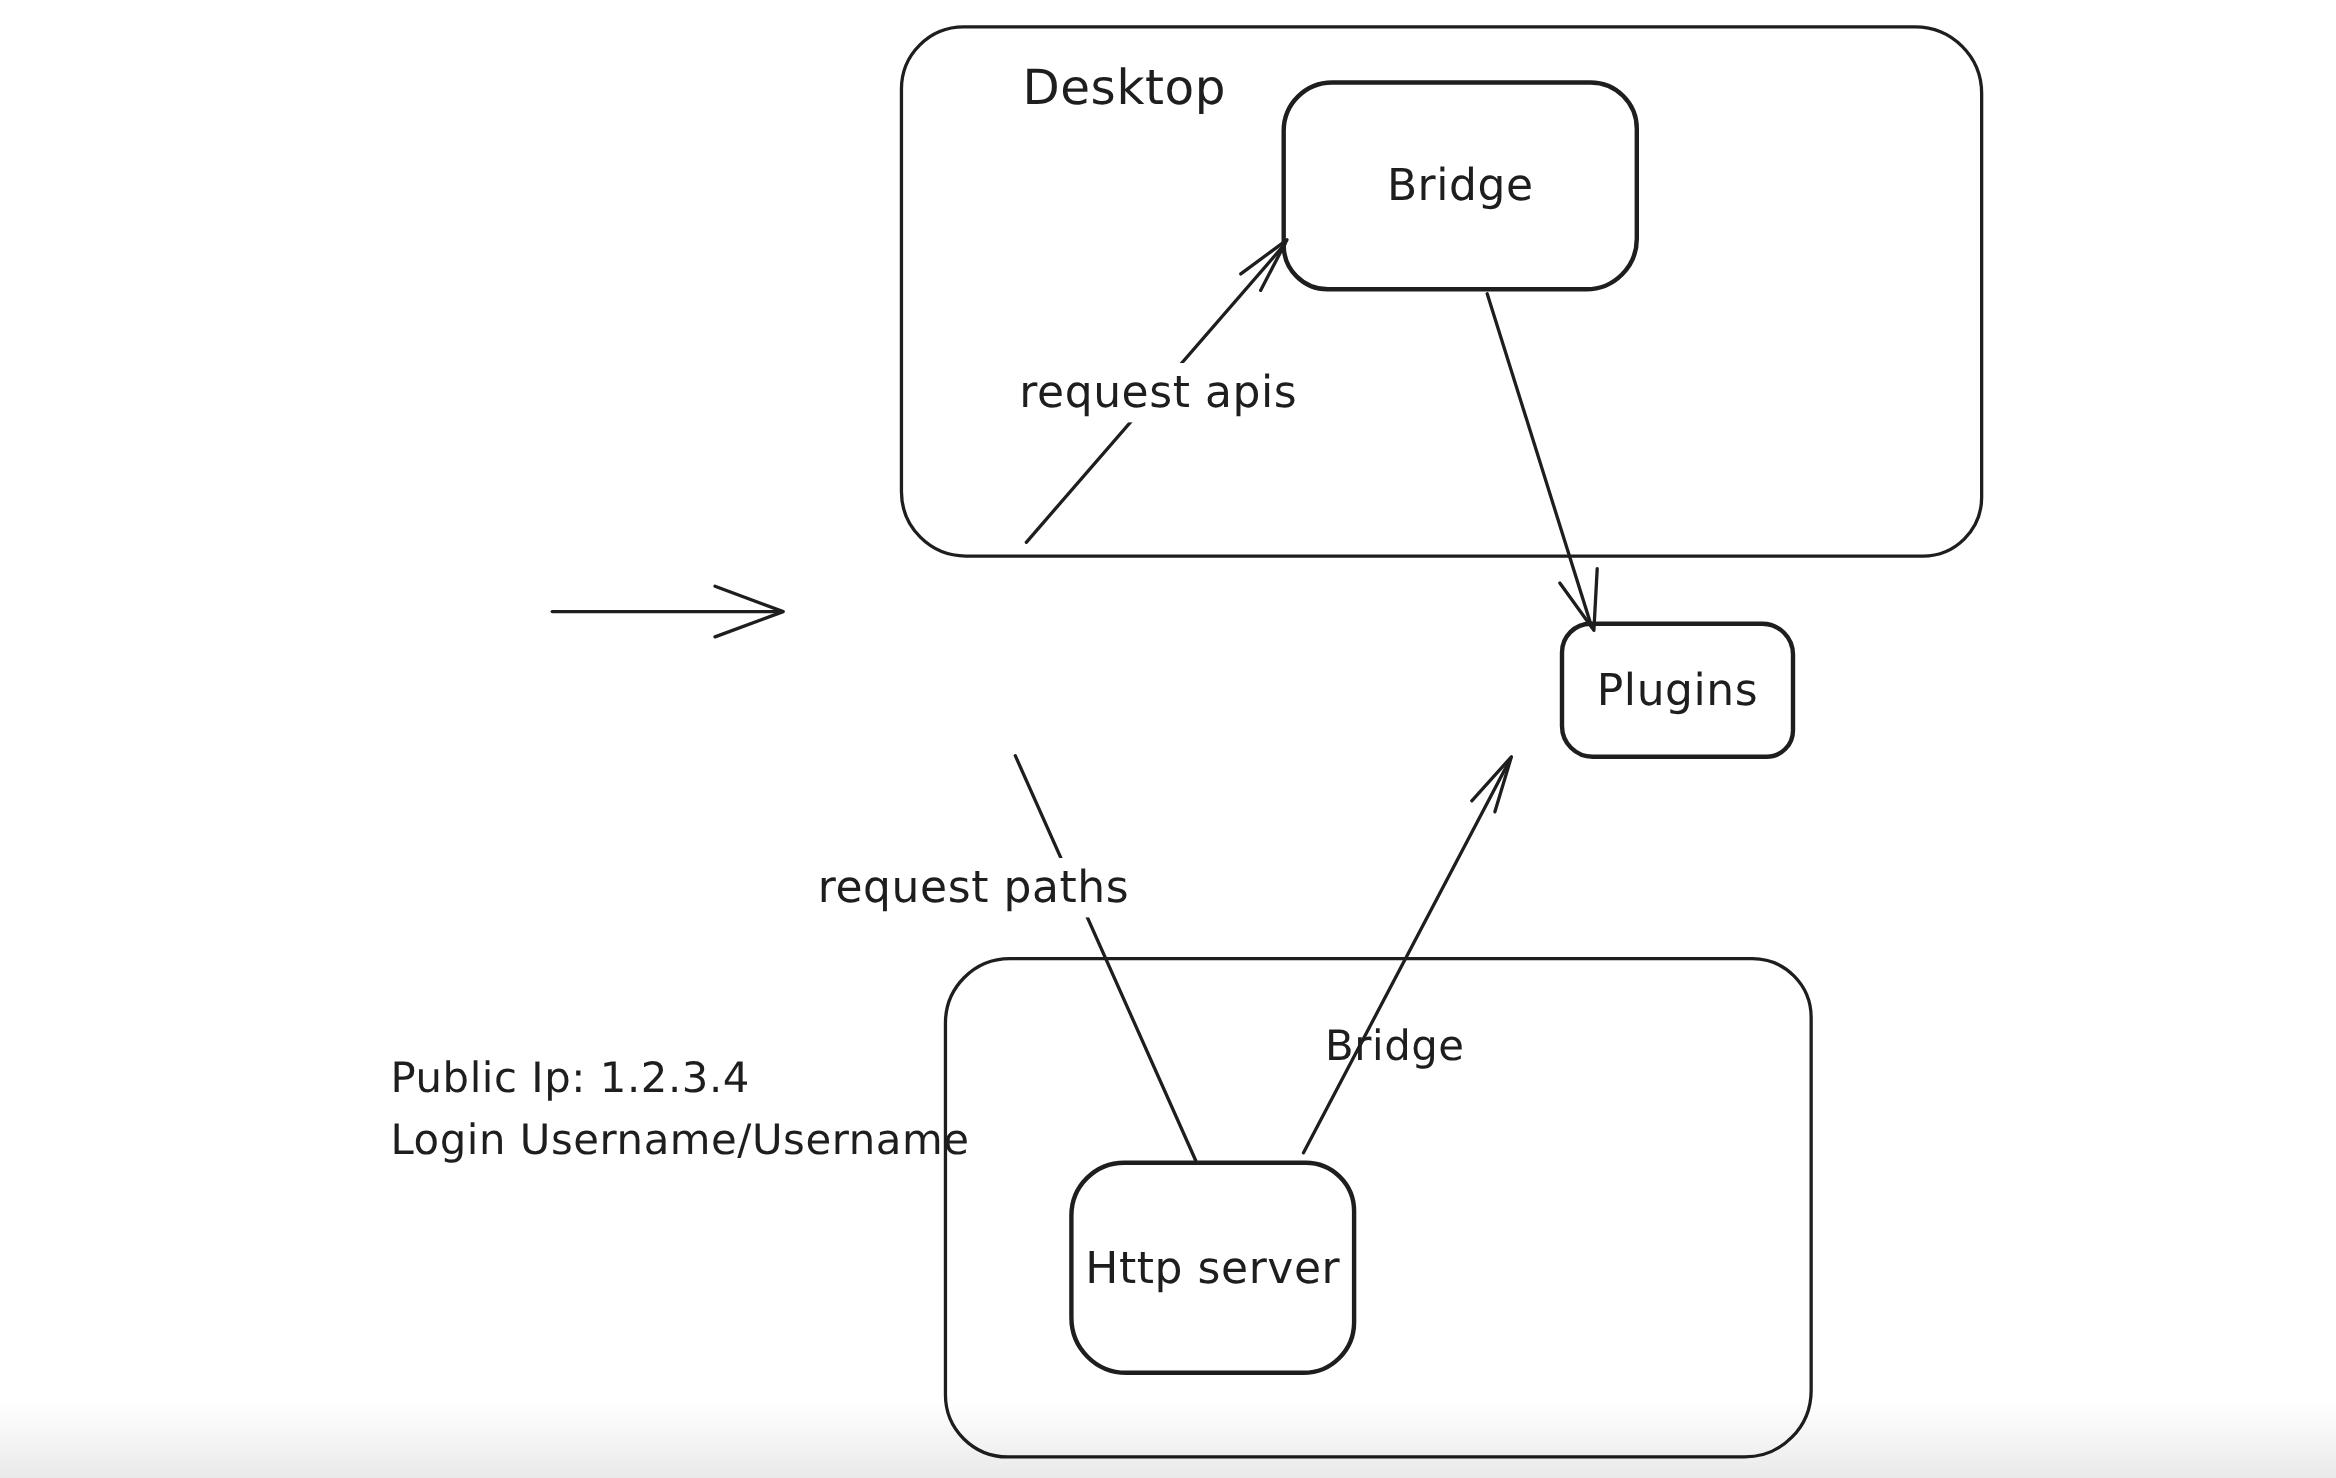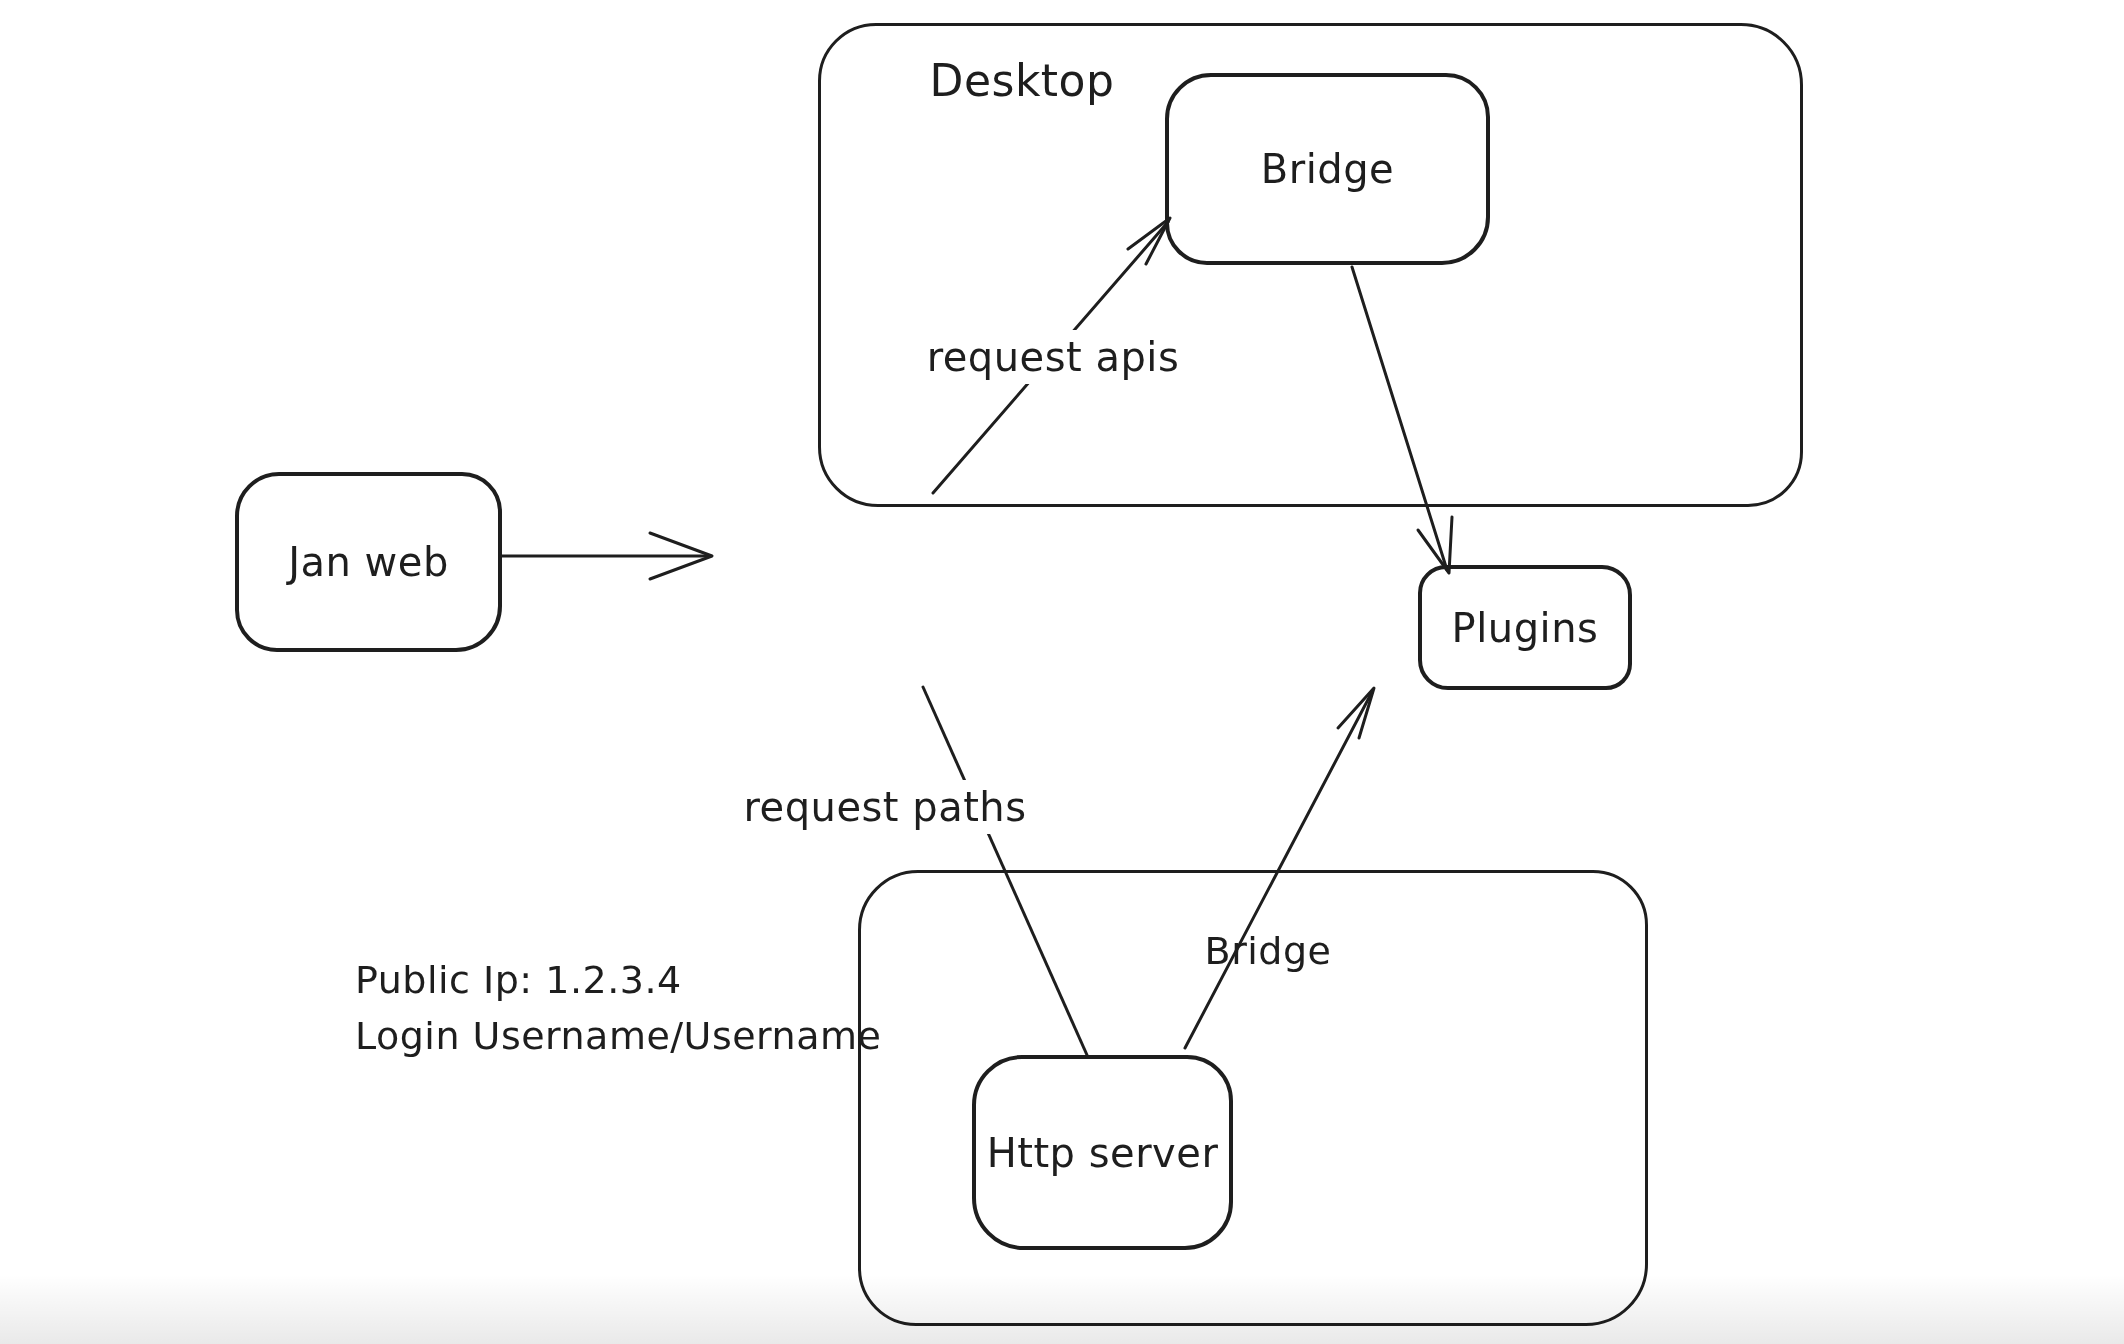--- a/index.html
+++ b/index.html
@@ -111,23 +111,20 @@
   }
 </style>
 </head>
 <body>
 
 <div id="canvas">
 
   <div id="desktop-rect" class="container-box"></div>
   <div id="cloud-rect" class="container-box"></div>
 
-  <div id="node-jan-web" class="node">
-    <span class="node-label">Jan web</span>
-  </div>
   <div id="node-bridge" class="node">
     <span class="node-label">Bridge</span>
   </div>
   <div id="node-plugins" class="node">
     <span class="node-label">Plugins</span>
   </div>
   <div id="node-http-server" class="node">
     <span class="node-label">Http server</span>
   </div>
 

